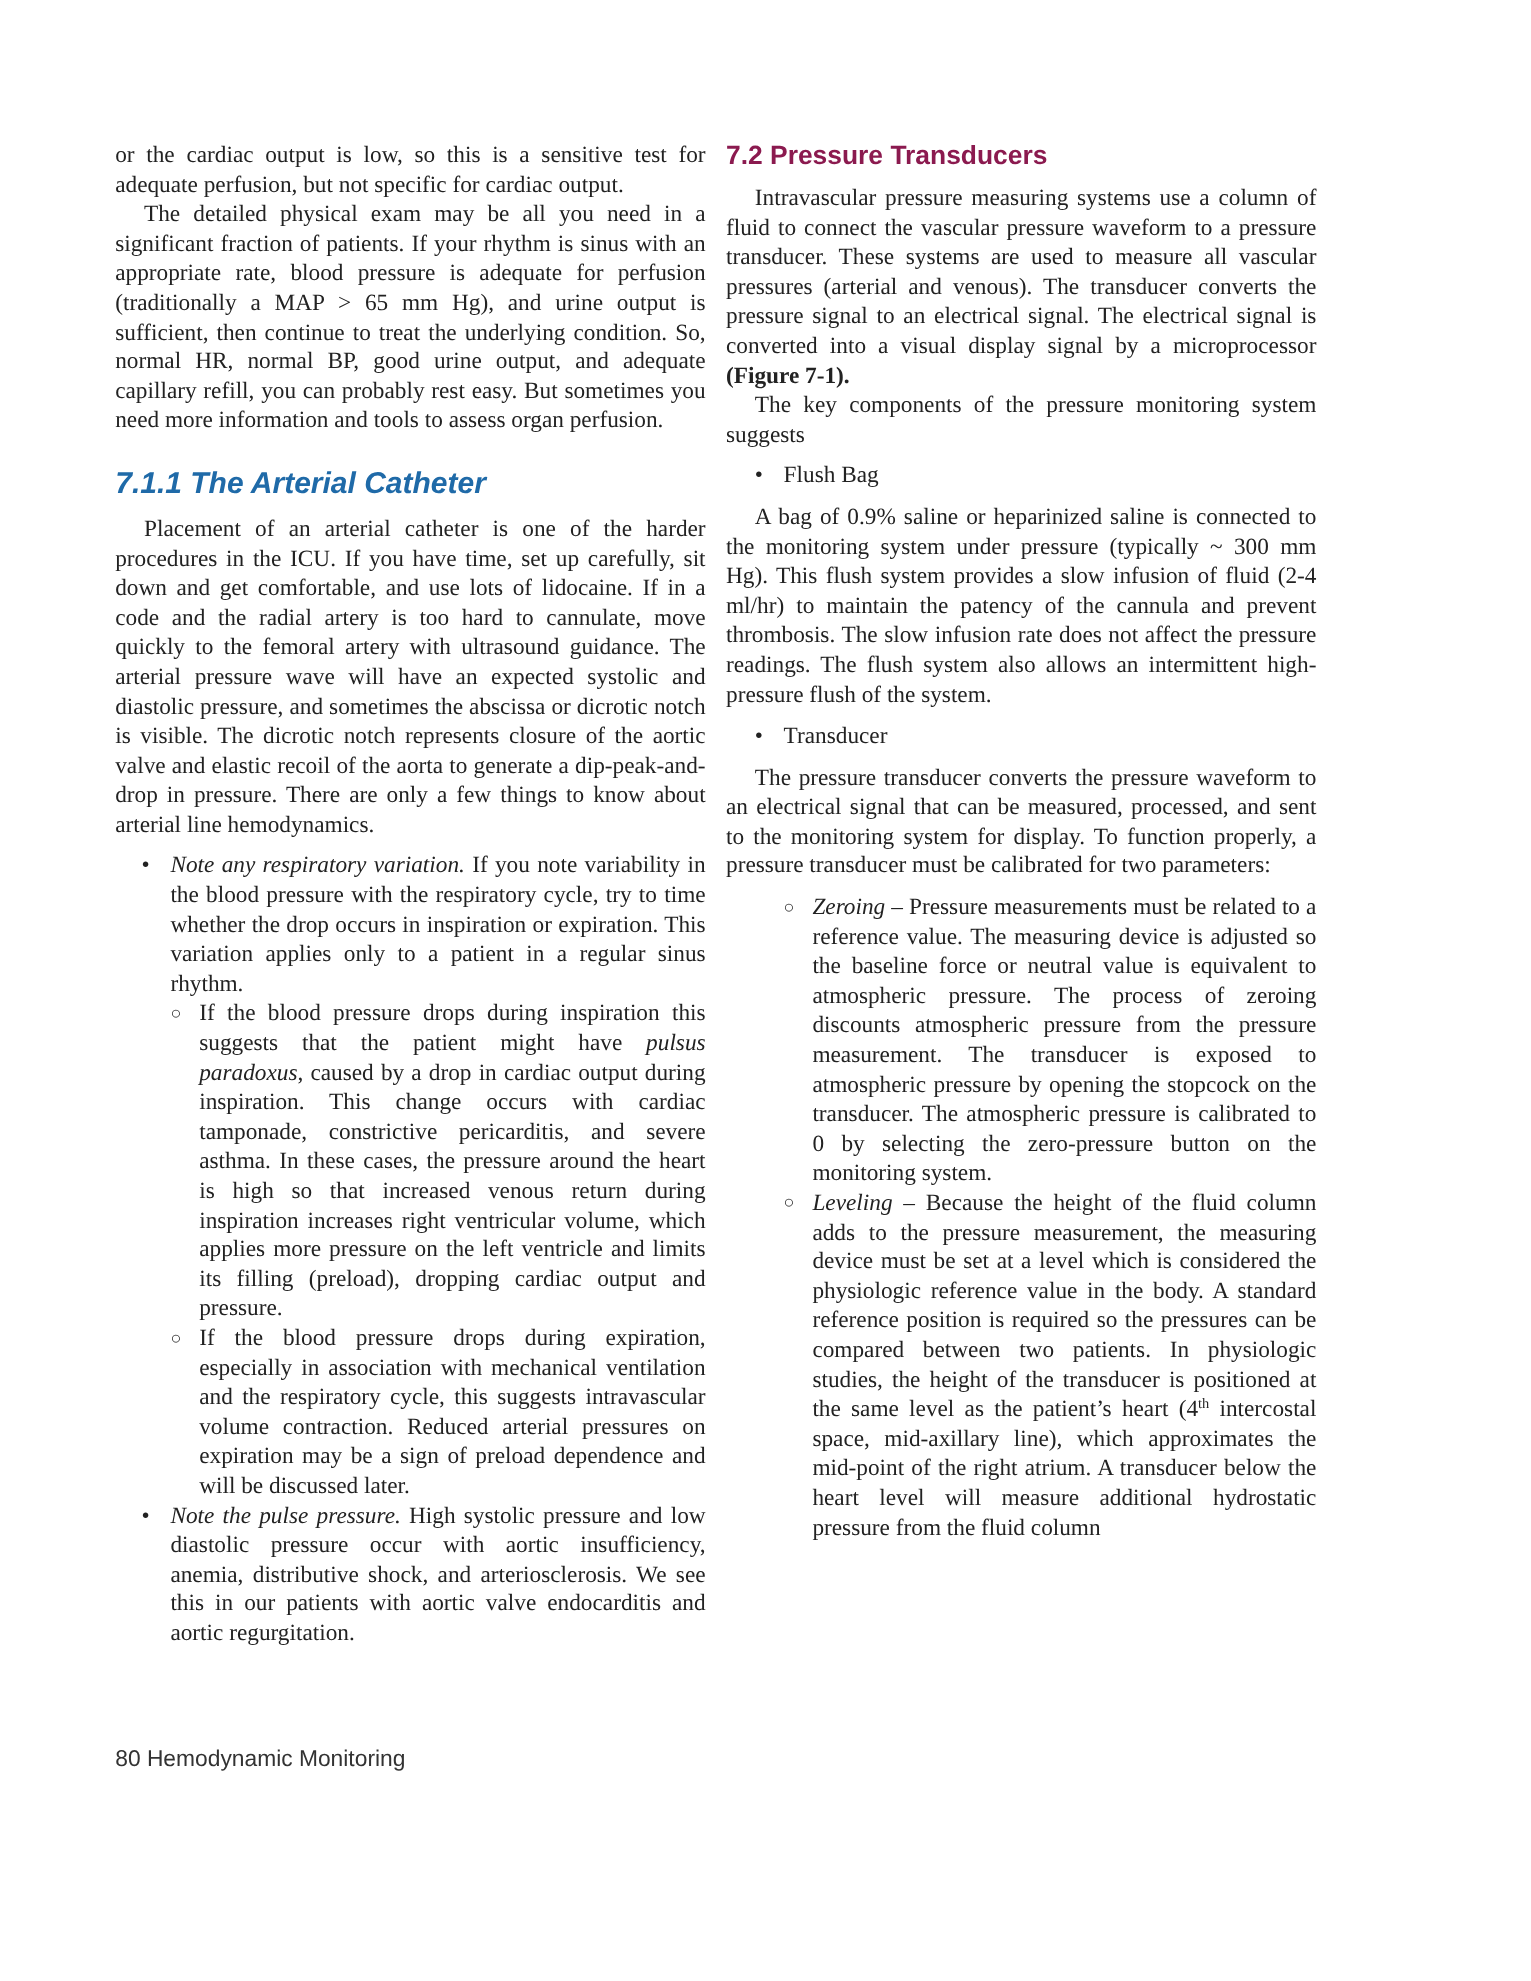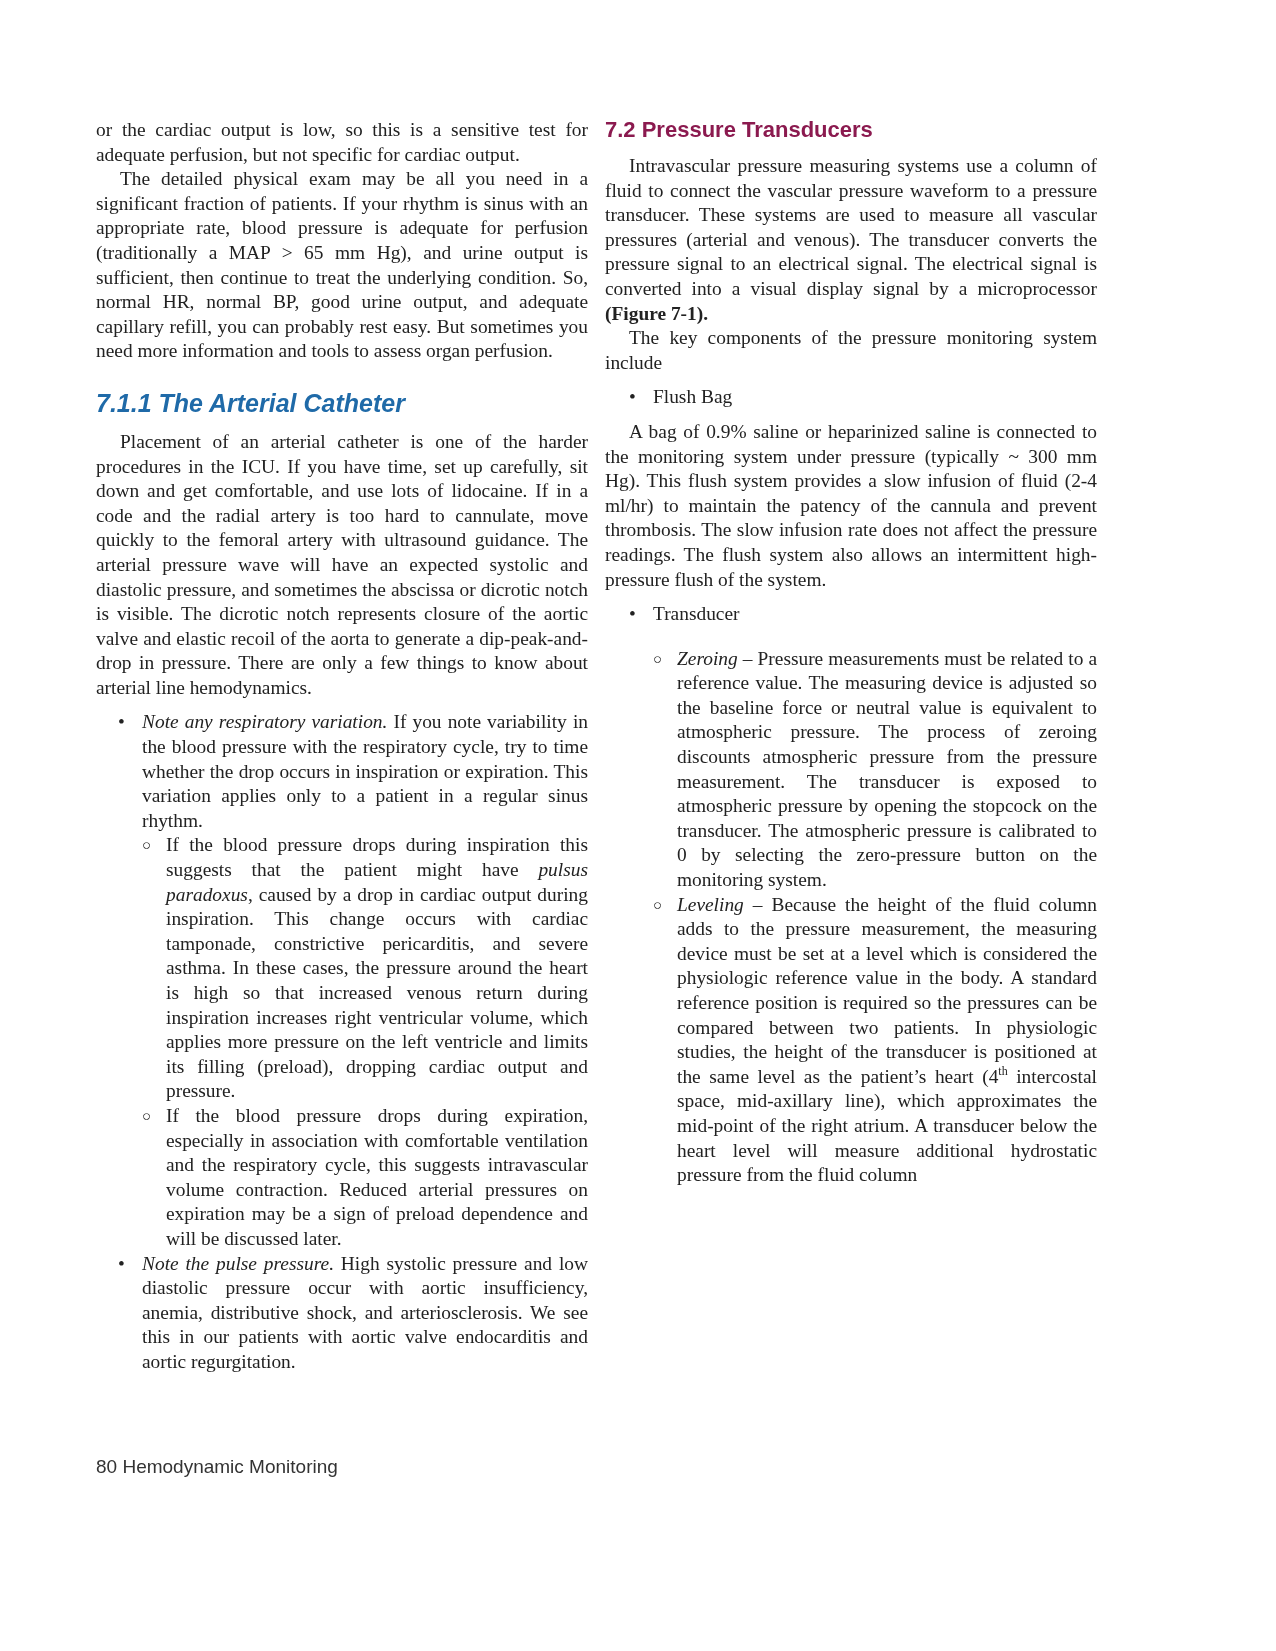--- a/index.html
+++ b/index.html
@@ -47,53 +47,54 @@
       <li>
         <span class="bullet">•</span>
         <em>Note any respiratory variation.</em><span> If you note variability in the blood pressure with the respiratory cycle, try to time whether the drop occurs in inspiration or expiration. This variation applies only to a patient in a regular sinus rhythm.</span>
         <ul class="l2">
           <li>
             <span class="bullet">○</span>
             <span>If the blood pressure drops during inspiration this suggests that the patient might have </span><em>pulsus paradoxus</em><span>, caused by a drop in cardiac output during inspiration. This change occurs with cardiac tamponade, constrictive pericarditis, and severe asthma. In these cases, the pressure around the heart is high so that increased venous return during inspiration increases right ventricular volume, which applies more pressure on the left ventricle and limits its filling (preload), dropping cardiac output and pressure.</span>
           </li>
           <li>
             <span class="bullet">○</span>
-            <span>If the blood pressure drops during expiration, especially in association with comfortable ventilation and the respiratory cycle, this suggests intravascular volume contraction. Reduced arterial pressures on expiration may be a sign of preload dependence and will be discussed later.</span>
+            <span>If the blood pressure drops during expiration, especially in association with mechanical ventilation and the respiratory cycle, this suggests intravascular volume contraction. Reduced arterial pressures on expiration may be a sign of preload dependence and will be discussed later.</span>
           </li>
         </ul>
       </li>
       <li>
         <span class="bullet">•</span>
         <em>Note the pulse pressure.</em><span> High systolic pressure and low diastolic pressure occur with aortic insufficiency, anemia, distributive shock, and arteriosclerosis. We see this in our patients with aortic valve endocarditis and aortic regurgitation.</span>
       </li>
     </ul>
   </div>
 
   <div class="col col-right">
     <div class="h2">7.2  Pressure Transducers</div>
 
     <p class="indent"><span>Intravascular pressure measuring systems use a column of fluid to connect the vascular pressure waveform to a pressure transducer. These systems are used to measure all vascular pressures (arterial and venous). The transducer converts the pressure signal to an electrical signal. The electrical signal is converted into a visual display signal by a microprocessor </span><b>(Figure 7-1).</b></p>
-    <p class="indent">The key components of the pressure monitoring system include</p>
+    <p class="indent">The key components of the pressure monitoring system suggests</p>
 
     <ul class="simple">
       <li>
         <span class="bullet">•</span>
         <span>Flush Bag</span>
       </li>
     </ul>
 
     <p class="indent">A bag of 0.9% saline or heparinized saline is connected to the monitoring system under pressure (typically ~ 300 mm Hg). This flush system provides a slow infusion of fluid (2-4 ml/hr) to maintain the patency of the cannula and prevent thrombosis. The slow infusion rate does not affect the pressure readings. The flush system also allows an intermittent high-pressure flush of the system.</p>
 
     <ul class="simple">
       <li>
         <span class="bullet">•</span>
         <span>Transducer</span>
       </li>
     </ul>
 
+    <p class="indent">The pressure transducer converts the pressure waveform to an electrical signal that can be measured, processed, and sent to the monitoring system for display. To function properly, a pressure transducer must be calibrated for two parameters:</p>
 
     <div class="gap"></div>
 
     <ul class="params">
       <li>
         <span class="bullet">○</span>
         <em>Zeroing</em><span> – Pressure measurements must be related to a reference value. The measuring device is adjusted so the baseline force or neutral value is equivalent to atmospheric pressure. The process of zeroing discounts atmospheric pressure from the pressure measurement. The transducer is exposed to atmospheric pressure by opening the stopcock on the transducer. The atmospheric pressure is calibrated to 0 by selecting the zero-pressure button on the monitoring system.</span>
       </li>
       <li>
         <span class="bullet">○</span>

